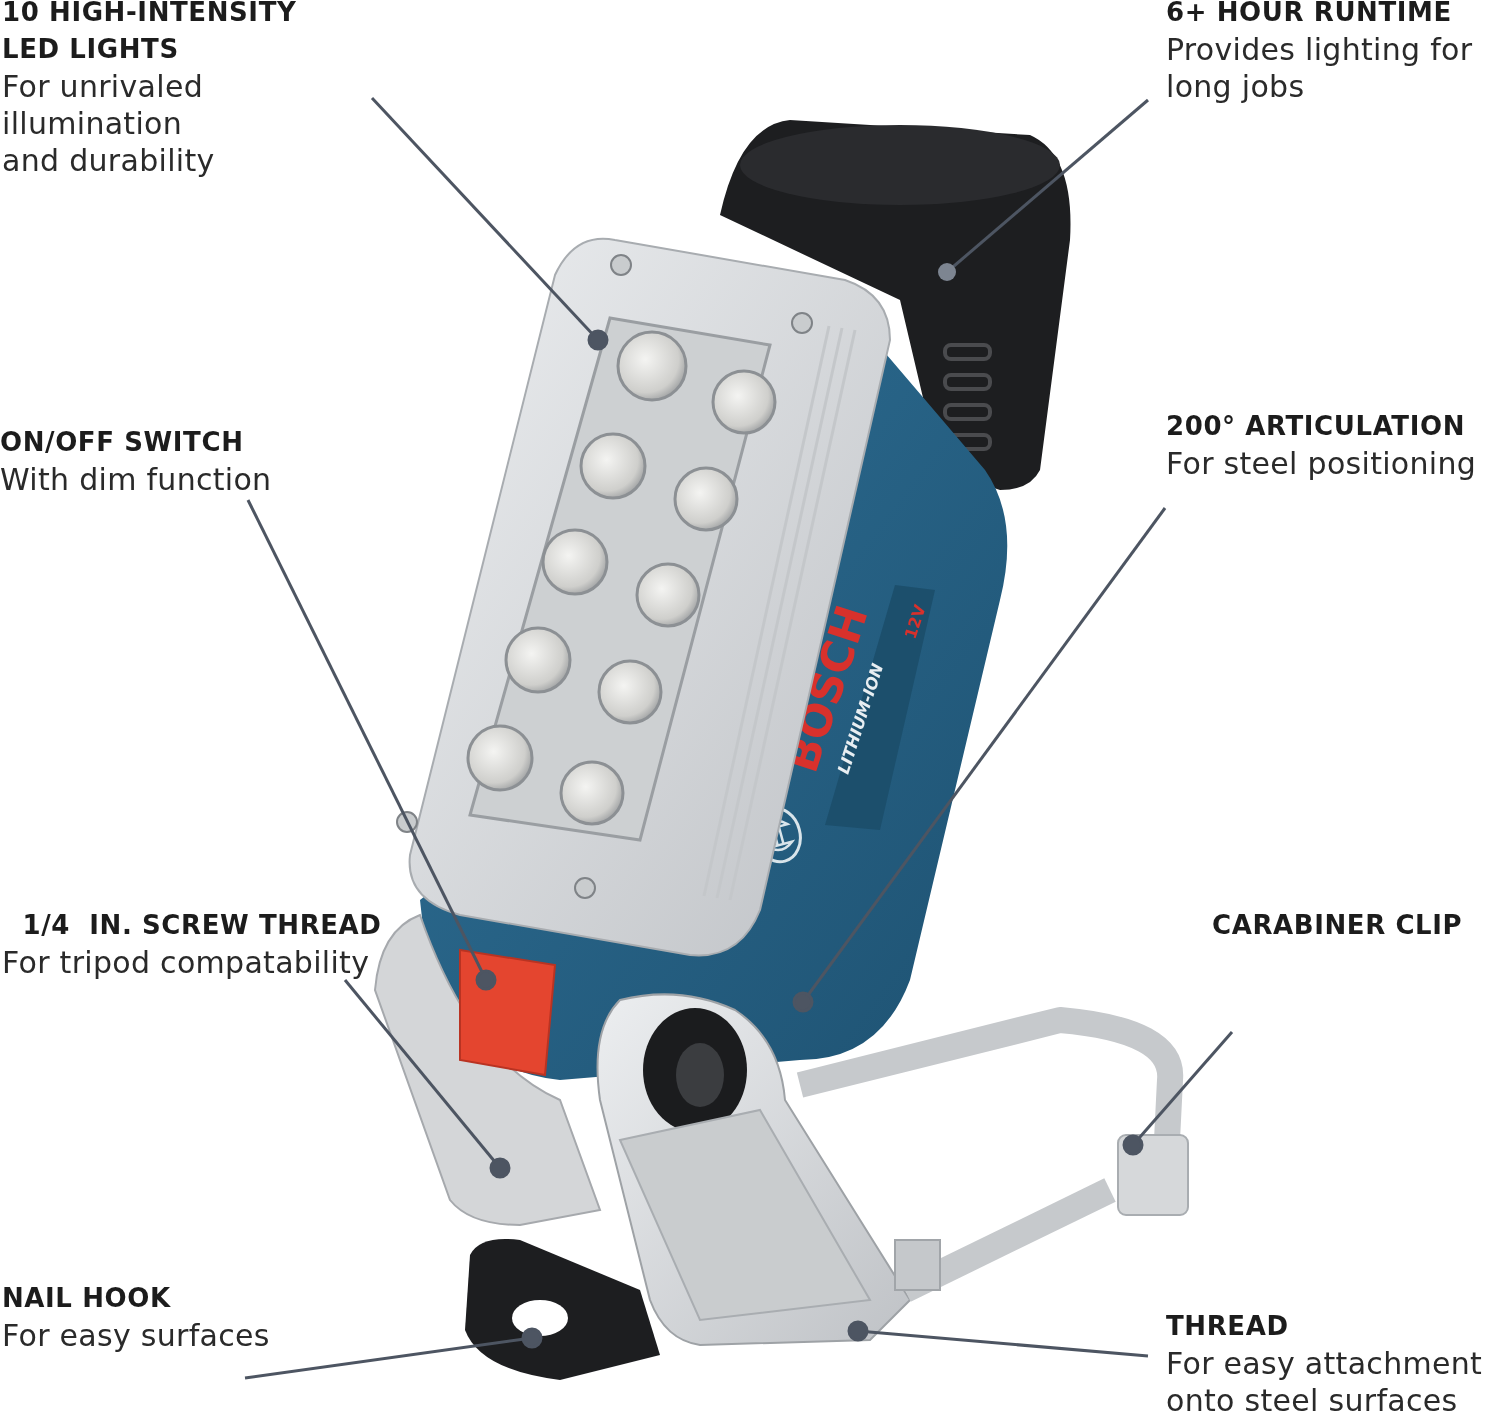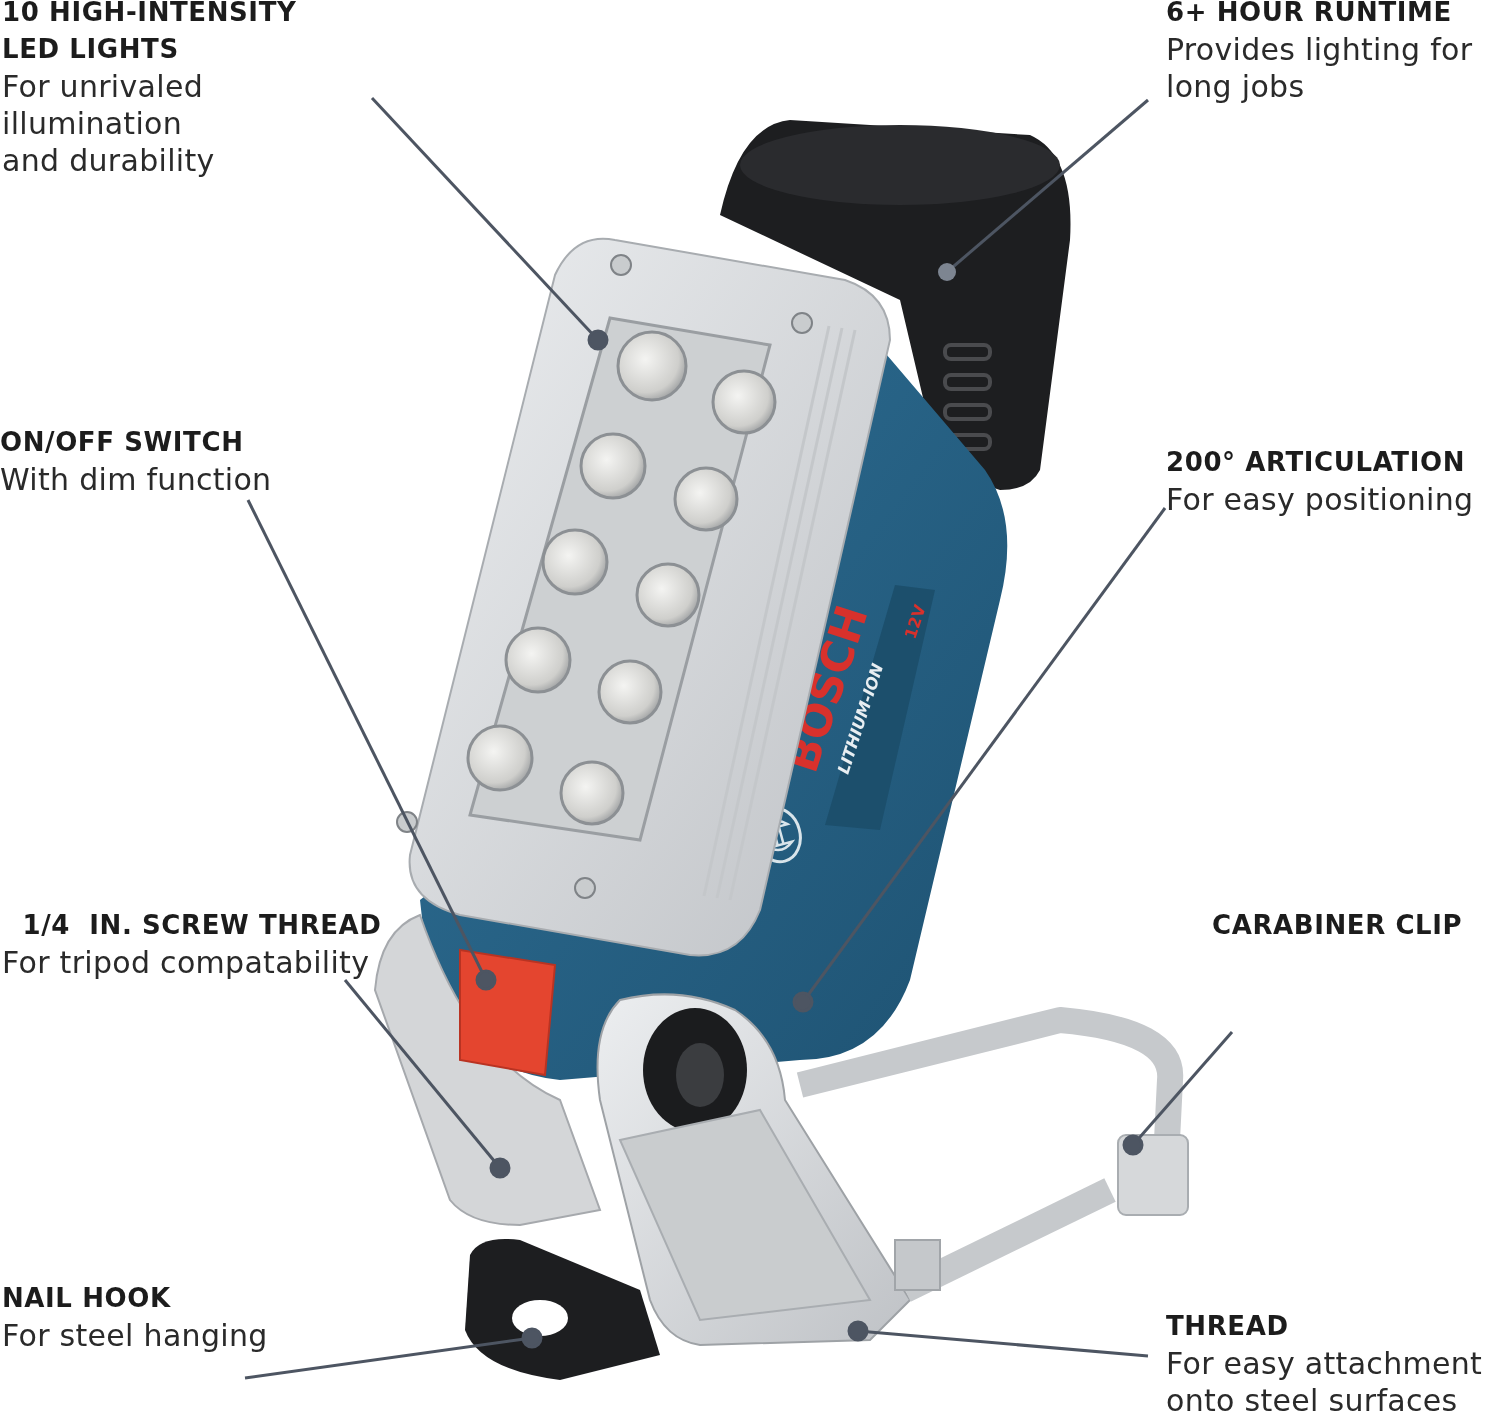--- a/index.html
+++ b/index.html
@@ -139,36 +139,36 @@
   <div class="title">6+ HOUR RUNTIME</div>
   <div class="desc">Provides lighting for
 long jobs</div>
 </div>
 
 <div class="callout" style="left:0; top:424px; width:300px;">
   <div class="title">ON/OFF SWITCH</div>
   <div class="desc">With dim function</div>
 </div>
 
-<div class="callout" style="left:1166px; top:444px; width:330px;">
+<div class="callout" style="left:1166px; top:408px; width:330px;">
   <div class="title">200° ARTICULATION</div>
-  <div class="desc">For easy positioning</div>
+  <div class="desc">For steel positioning</div>
 </div>
 
 <div class="callout" style="left:2px; top:907px; width:400px;">
   <div class="title" style="white-space:pre;text-align:center;">1/4  IN. SCREW THREAD</div>
   <div class="desc">For tripod compatability</div>
 </div>
 
 <div class="callout" style="left:1166px; top:907px; width:334px;margin-left:46px;">
   <div class="title">CARABINER CLIP</div>
 </div>
 
 <div class="callout" style="left:2px; top:1280px; width:300px;">
   <div class="title">NAIL HOOK</div>
-  <div class="desc">For steel hanging</div>
+  <div class="desc">For easy surfaces</div>
 </div>
 
 <div class="callout" style="left:1166px; top:1308px; width:330px;">
   <div class="title">THREAD</div>
   <div class="desc">For easy attachment
 onto steel surfaces</div>
 </div>
 
 </body></html>

